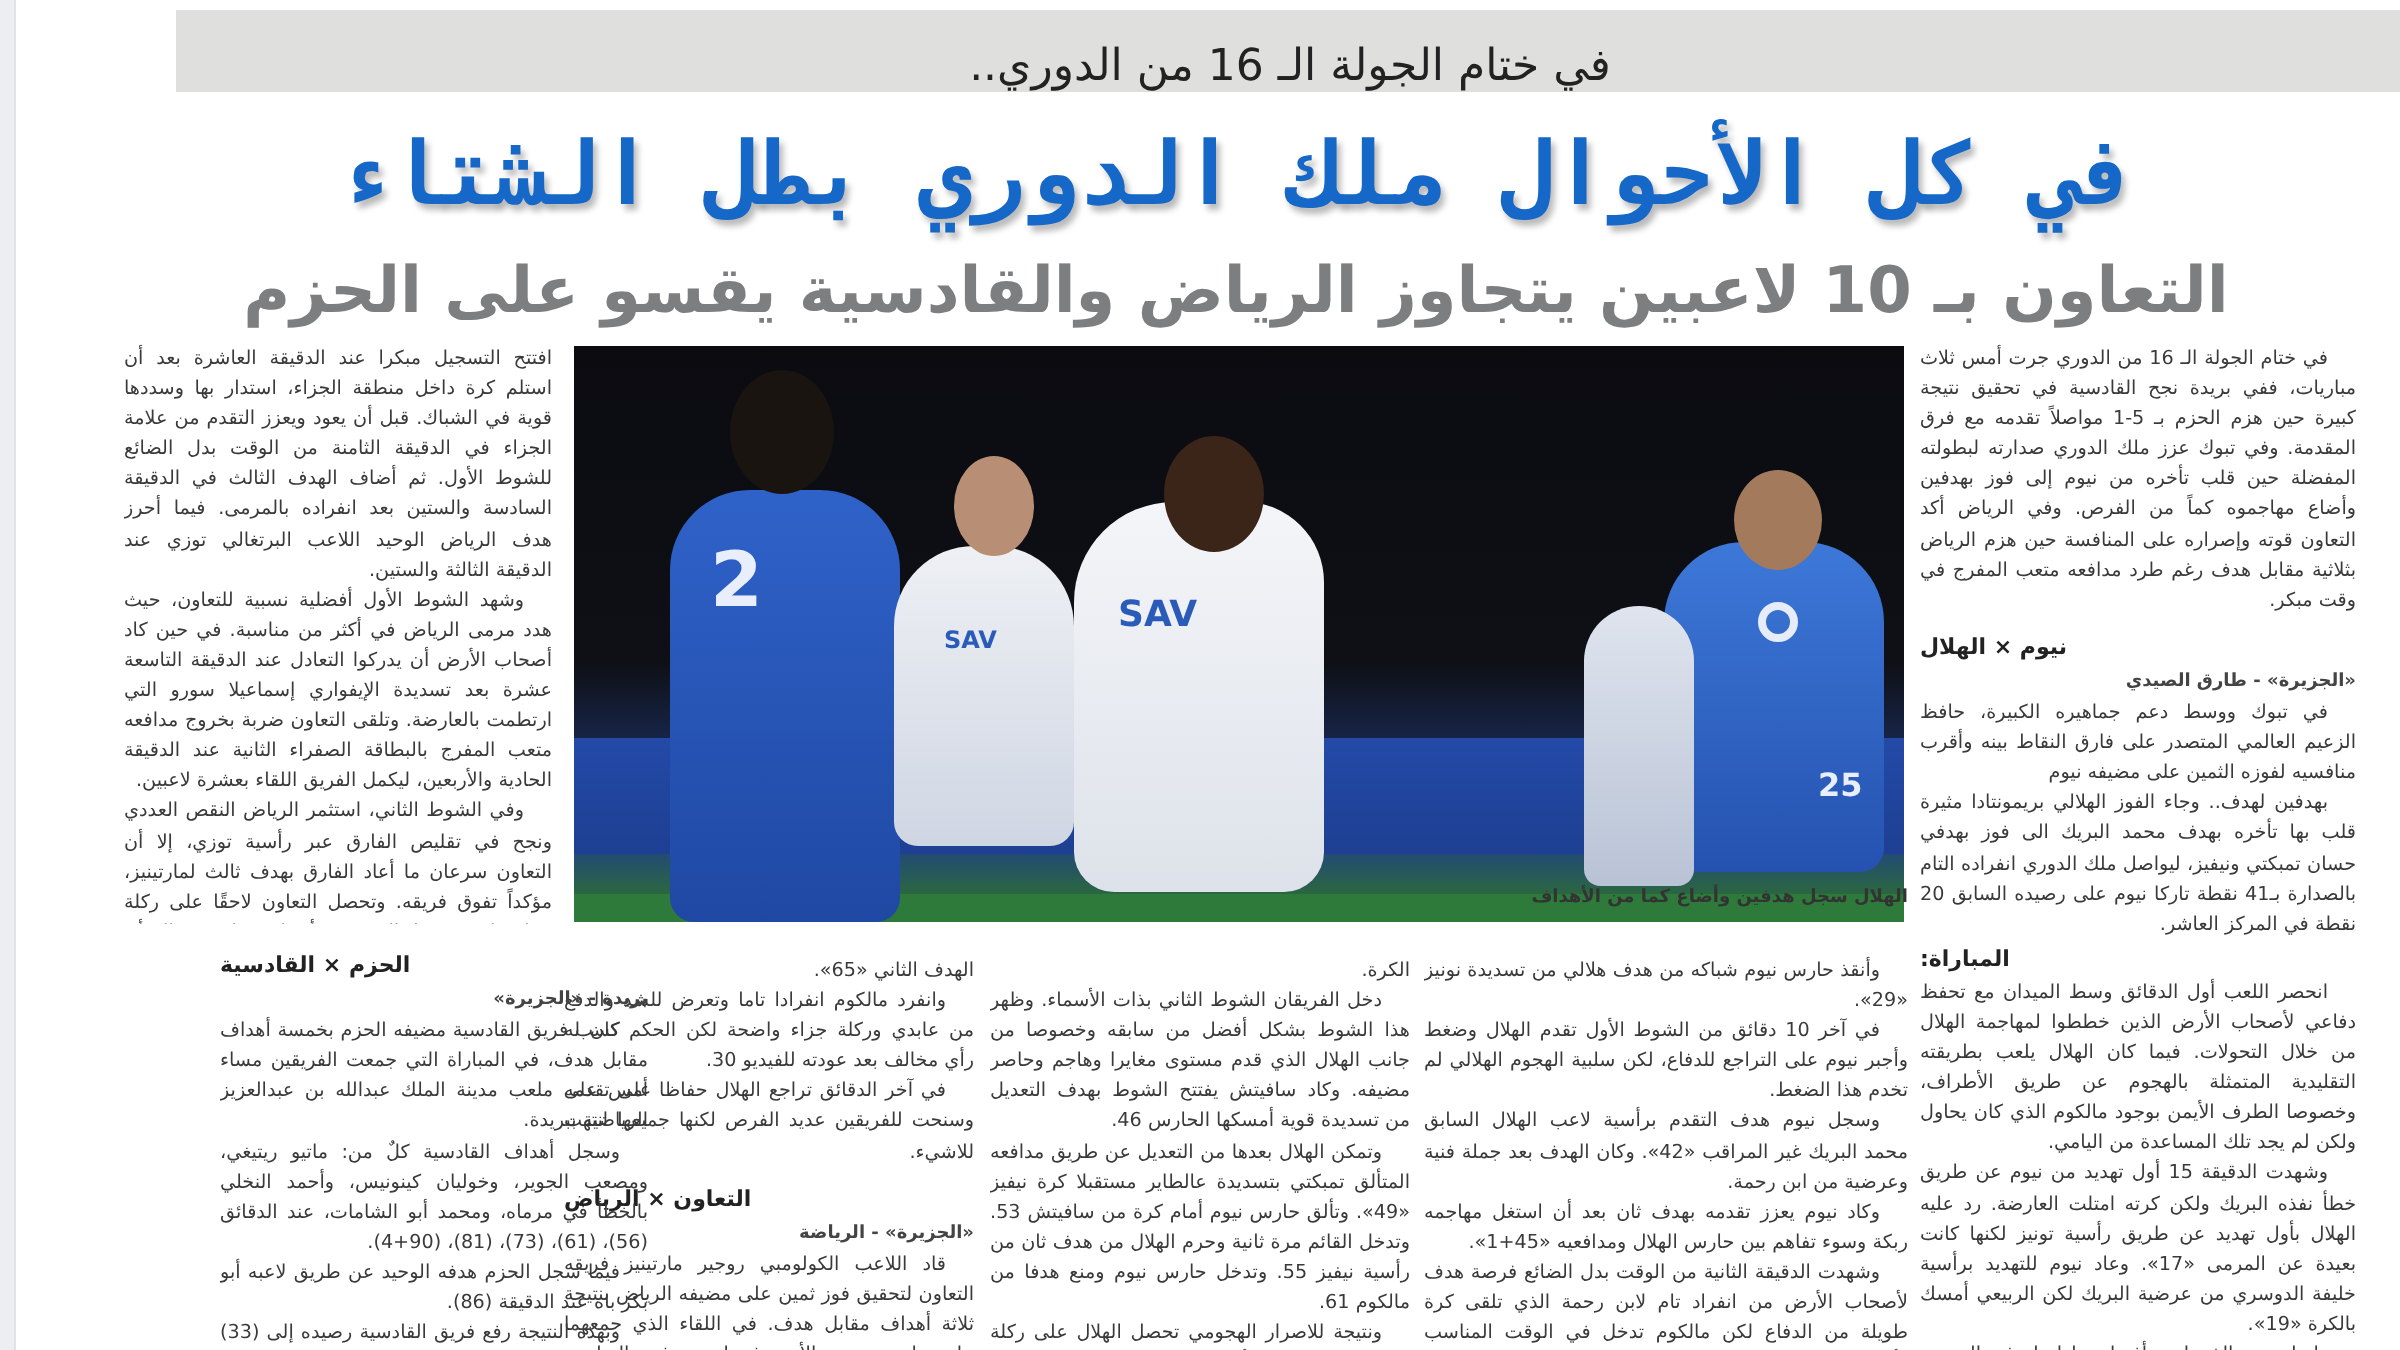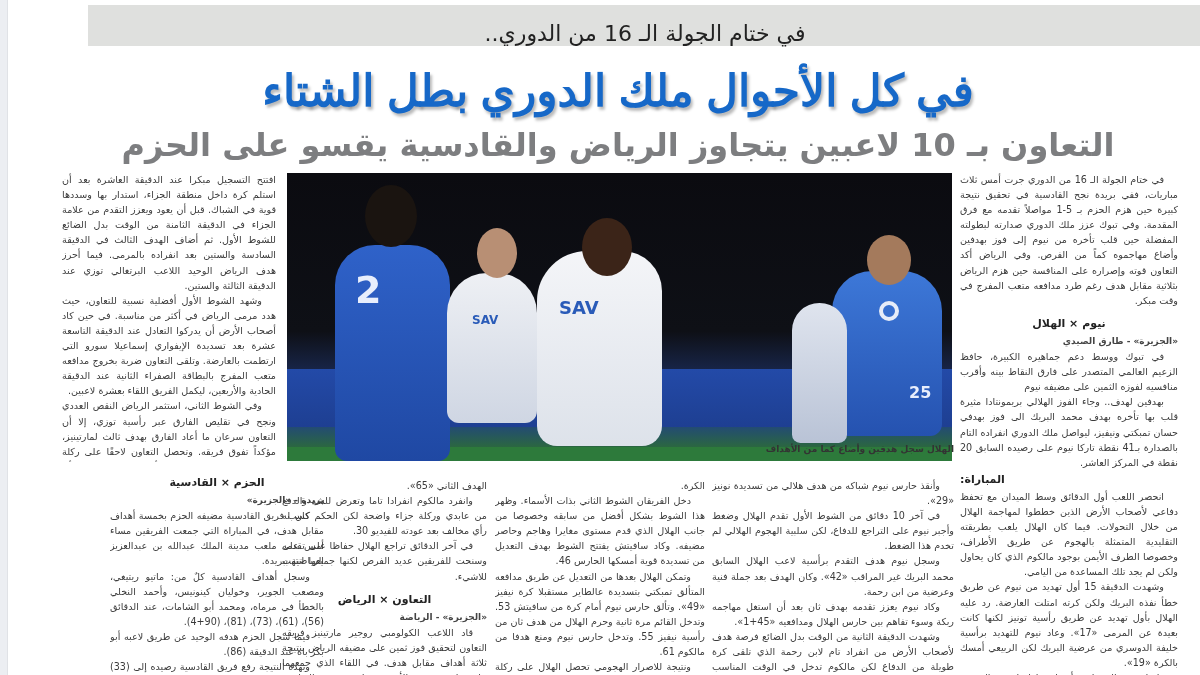--- a/index.html
+++ b/index.html
@@ -9,37 +9,37 @@
   .kicker {
     position: absolute; left: 72px; top: 5px; width: 1114px; height: 41px;
     background: #dfe0de; display: flex; align-items: flex-end; justify-content: center;
     direction: rtl;
     margin-left: 16px;
   }
   .kicker span { font-family: "DejaVu Sans", sans-serif; font-size: 22px; color: #222; font-weight: normal; }
   .headline {
     position: absolute; left: 61px; top: 58px; width: 1114px; height: 66px;
     direction: rtl; text-align: center;
-    font-family: Liberation Sans, sans-serif; font-weight: bold; font-size: 44px;
+    font-family: Liberation Mono, monospace; font-weight: bold; font-size: 44px;
     color: #1668c8; letter-spacing: 0px;
     text-shadow: 2px 3px 3px rgba(0,0,0,0.28);
     line-height: 66px; white-space: nowrap;
   }
   .subhead {
     position: absolute; left: 61px; top: 124px; width: 1114px; height: 42px;
     direction: rtl; text-align: center;
     font-family: "DejaVu Sans", sans-serif; font-weight: bold; font-size: 32px;
     color: #7d7e80; line-height: 42px; white-space: nowrap;
   }
   .col {
     position: absolute; direction: rtl; text-align: justify;
     font-family: "DejaVu Sans", sans-serif; font-size: 9.6px; line-height: 15.1px; color: #3a3a3a;
   }
   .col p { text-indent: 14px; margin: 0; }
-  .col h4 { font-size: 11px; font-weight: bold; text-align: center; color: #222; margin: 8px 0 3px; }
+  .col h4 { font-size: 11px; font-weight: bold; text-align: left; color: #222; margin: 8px 0 3px; }
   .col .byline { font-size: 9px; font-weight: bold; color: #444; text-indent: 0; }
   .col-right { left: 960px; top: 172px; width: 218px; height: 503px; overflow: hidden; }
   .col-left-top { left: 62px; top: 172px; width: 214px; height: 290px; overflow: hidden; }
   .col-left-bottom { left: 62px; top: 475px; width: 214px; height: 200px; overflow: hidden; margin-left: 48px; }
   .col-mid-a { left: 495px; top: 478px; width: 210px; height: 197px; overflow: hidden; }
   .col-mid-b { left: 282px; top: 478px; width: 205px; height: 197px; overflow: hidden; }
   .col-mid-c { left: 712px; top: 478px; width: 242px; height: 197px; overflow: hidden; }
   .caption {
     position: absolute; left: 712px; top: 444px; width: 242px; height: 14px;
     direction: rtl; text-align: right; font-size: 9px; font-weight: bold; color: #333;

